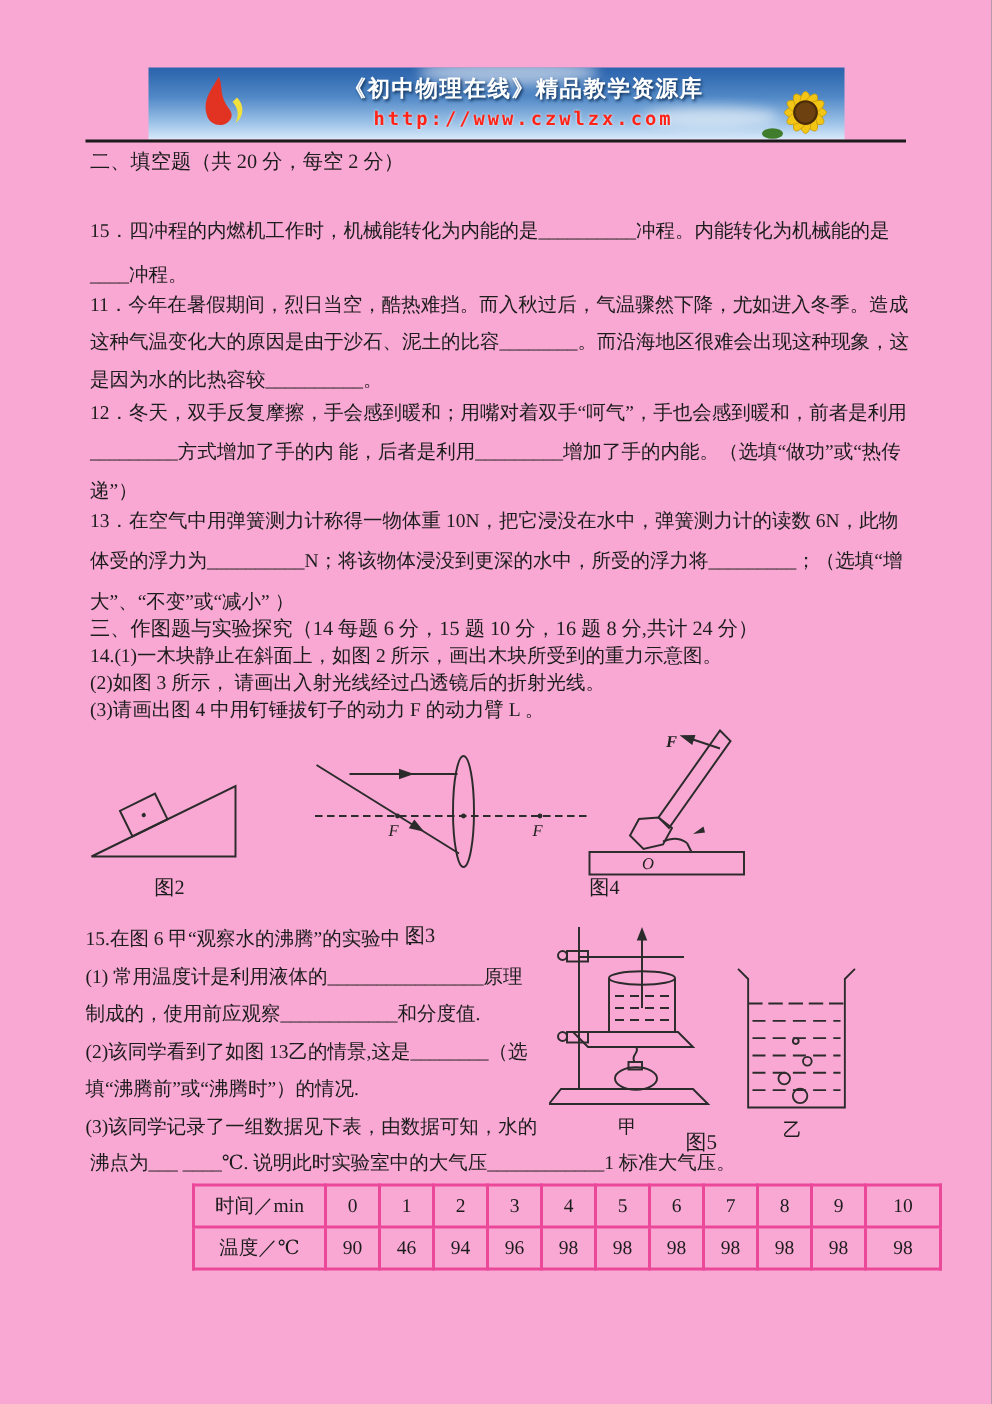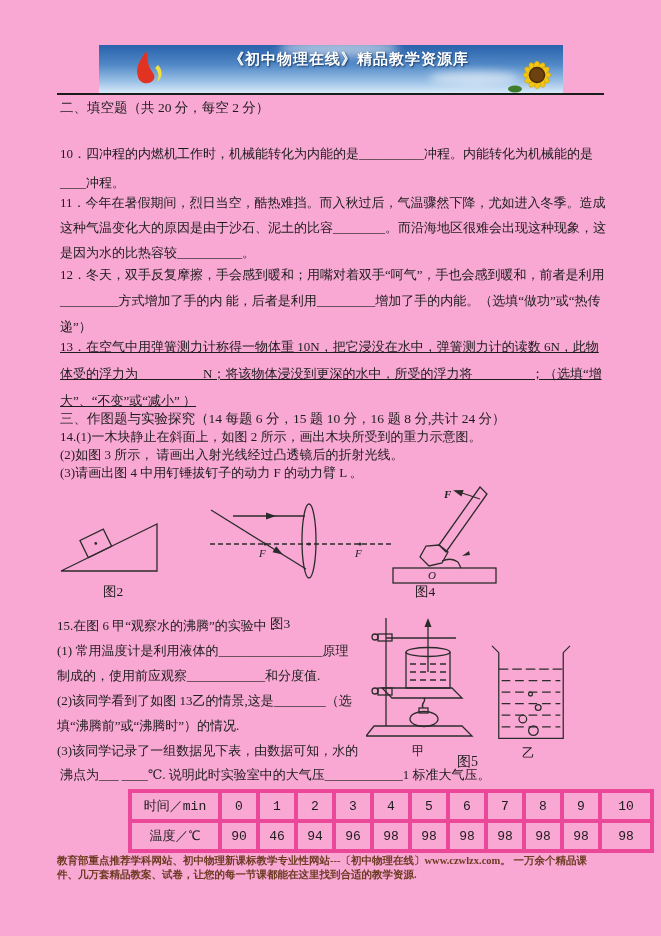--- a/index.html
+++ b/index.html
@@ -45,21 +45,21 @@
   .skf{fill:#2b2b2b; stroke:none;}
   .svgtxt{font-family:"Liberation Serif",serif; font-style:italic; font-size:11px; fill:#222; stroke:none;}
   
   .q15{position:absolute; left:57px; top:613px; width:340px; font-size:13px; line-height:25px;}
   .q15 span{display:block; white-space:nowrap;}
   .fig5{position:absolute; left:362px; top:612px; width:226px; height:168px;}
   .fig5 .sublabel{position:absolute; font-size:12.5px;}
   .fig5 .mainlabel{position:absolute; font-size:14px;}
   
   .dtable{position:absolute; left:128px; top:789px; border-collapse:collapse; font-size:13px;}
-  .dtable td{border:4px solid #ec4899; height:26px; text-align:center; padding:0 4px; min-width:26px;font-family:Liberation Mono, monospace;}
+  .dtable td{border:2px solid #ec4899; height:26px; text-align:center; padding:0 4px; min-width:26px;}
   .dtable td.hd{min-width:78px;}
   .dtable td.last{min-width:40px;}
   
   .footer{
     position:absolute; left:57px; top:854px; width:549px;
     font-size:10.5px; line-height:14px; font-weight:bold; color:#6b3a21;
   }
 </style>
 </head>
 <body>
@@ -69,20 +69,21 @@
   <div class="banner">
     <div class="cloud c1"></div>
     <div class="cloud c2"></div>
     <div class="banner-logo">
       <svg width="48" height="40" viewBox="0 0 48 40">
         <path d="M19,2 C13,12 8,18 11,28 C13,35 23,37 27,30 C29,25 24,23 22,17 C20,11 21,7 19,2 Z" fill="#e23322"></path>
         <path d="M31,16 C36,21 36,29 30,33 C33,27 31,22 28,19 Z" fill="#f2e03c"></path>
       </svg>
     </div>
     <div class="banner-title">《初中物理在线》精品教学资源库</div>
+    <div class="banner-url">http://www.czwlzx.com</div>
     <div class="sunflower">
       <svg width="52" height="38" viewBox="0 0 52 38">
         <g transform="translate(30,18)">
           <g fill="#f3c615" stroke="#c79a06" stroke-width="0.5">
             <ellipse rx="14" ry="4.5"></ellipse>
             <ellipse rx="14" ry="4.5" transform="rotate(30)"></ellipse>
             <ellipse rx="14" ry="4.5" transform="rotate(60)"></ellipse>
             <ellipse rx="14" ry="4.5" transform="rotate(90)"></ellipse>
             <ellipse rx="14" ry="4.5" transform="rotate(120)"></ellipse>
             <ellipse rx="14" ry="4.5" transform="rotate(150)"></ellipse>
@@ -90,24 +91,24 @@
           <circle r="7.5" fill="#6e4210" stroke="#4c2c08" stroke-width="1.5"></circle>
         </g>
         <ellipse cx="8" cy="32" rx="7" ry="3.5" fill="#3f7d2c"></ellipse>
       </svg>
     </div>
   </div>
 
   <div class="top-rule"></div>
 
   <p class="tx h-sec" style="top:99px;">二、填空题（共 20 分，每空 2 分）</p>
-  <p class="tx" style="top:139px; line-height:29px;">10．四冲程的内燃机工作时，机械能转化为内能的是__________冲程。内能转化为机械能的是____冲程。</p>
+  <p class="tx" style="top:139px; line-height:29px;">15．四冲程的内燃机工作时，机械能转化为内能的是__________冲程。内能转化为机械能的是____冲程。</p>
   <p class="tx" style="top:190px; line-height:25px;">11．今年在暑假期间，烈日当空，酷热难挡。而入秋过后，气温骤然下降，尤如进入冬季。造成这种气温变化大的原因是由于沙石、泥土的比容________。而沿海地区很难会出现这种现象，这是因为水的比热容较__________。</p>
   <p class="tx" style="top:262px; line-height:26px;">12．冬天，双手反复摩擦，手会感到暖和；用嘴对着双手“呵气”，手也会感到暖和，前者是利用_________方式增加了手的内 能，后者是利用_________增加了手的内能。（选填“做功”或“热传递”）</p>
-  <p class="tx" style="top:333px; line-height:27px;text-decoration:underline;">13．在空气中用弹簧测力计称得一物体重 10N，把它浸没在水中，弹簧测力计的读数 6N，此物体受的浮力为__________N；将该物体浸没到更深的水中，所受的浮力将_________；（选填“增大”、“不变”或“减小” ）</p>
+  <p class="tx" style="top:333px; line-height:27px;">13．在空气中用弹簧测力计称得一物体重 10N，把它浸没在水中，弹簧测力计的读数 6N，此物体受的浮力为__________N；将该物体浸没到更深的水中，所受的浮力将_________；（选填“增大”、“不变”或“减小” ）</p>
 
   <p class="tx h-sec" style="top:410px;">三、作图题与实验探究（14 每题 6 分，15 题 10 分，16 题 8 分,共计 24 分）</p>
   <p class="tx" style="top:428px; line-height:18px;">14.(1)一木块静止在斜面上，如图 2 所示，画出木块所受到的重力示意图。</p>
   <p class="tx" style="top:446px; line-height:18px;">(2)如图 3 所示， 请画出入射光线经过凸透镜后的折射光线。</p>
   <p class="tx" style="top:464px; line-height:18px;">(3)请画出图 4 中用钉锤拔钉子的动力 F 的动力臂 L 。</p>
 
   <div class="fig" style="left:60px; top:514px;">
     <svg width="100" height="60" viewBox="0 0 100 60">
       <polygon class="sk" points="1,57 97,57 97,10"></polygon>
       <g transform="translate(40,37.9) rotate(-26.1)">
@@ -142,21 +143,21 @@
       <path class="sk" d="M47,59 L56,66 L50,77 L37,80 L28,71 L34,60 Z"></path>
       <path class="sk" d="M50,75 Q59,71 66,76"></path>
       <line class="sk" x1="66" y1="76" x2="69" y2="82"></line>
       <line class="sk" x1="88" y1="13" x2="64" y2="5"></line>
       <polygon class="skf" points="-9,-3.5 1,0 -9,3.5" transform="translate(62,4.5) rotate(198)"></polygon>
       <polygon class="skf" points="70,70 77,65 78,69"></polygon>
       <text class="svgtxt" x="52" y="12" font-weight="bold">F</text>
       <text class="svgtxt" x="36" y="93">O</text>
     </svg>
   </div>
-  <span class="figlabel" style="left:390px; top:583px;">图4</span>
+  <span class="figlabel" style="left:368px; top:583px;">图4</span>
 
   <div class="q15">
     <span>15.在图 6 甲“观察水的沸腾”的实验中：</span>
     <span>(1) 常用温度计是利用液体的________________原理</span>
     <span>制成的，使用前应观察____________和分度值.</span>
     <span>(2)该同学看到了如图 13乙的情景,这是________（选</span>
     <span>填“沸腾前”或“沸腾时”）的情况.</span>
     <span>(3)该同学记录了一组数据见下表，由数据可知，水的</span>
   </div>
   <p class="tx" style="top:765px; line-height:20px;">沸点为___ ____℃. 说明此时实验室中的大气压____________1 标准大气压。</p>
@@ -230,15 +231,14 @@
       <td>98</td>
       <td>98</td>
       <td>98</td>
       <td>98</td>
       <td>98</td>
       <td class="last">98</td>
     </tr>
   </tbody>
     </table>
 
-  <div class="footer">教育部重点推荐学科网站、初中物理新课标教学专业性网站---〔初中物理在线〕www.czwlzx.com。 一万余个精品课件、几万套精品教案、试卷，让您的每一节课都能在这里找到合适的教学资源.</div>
 
 </div>
 
 </body></html>

